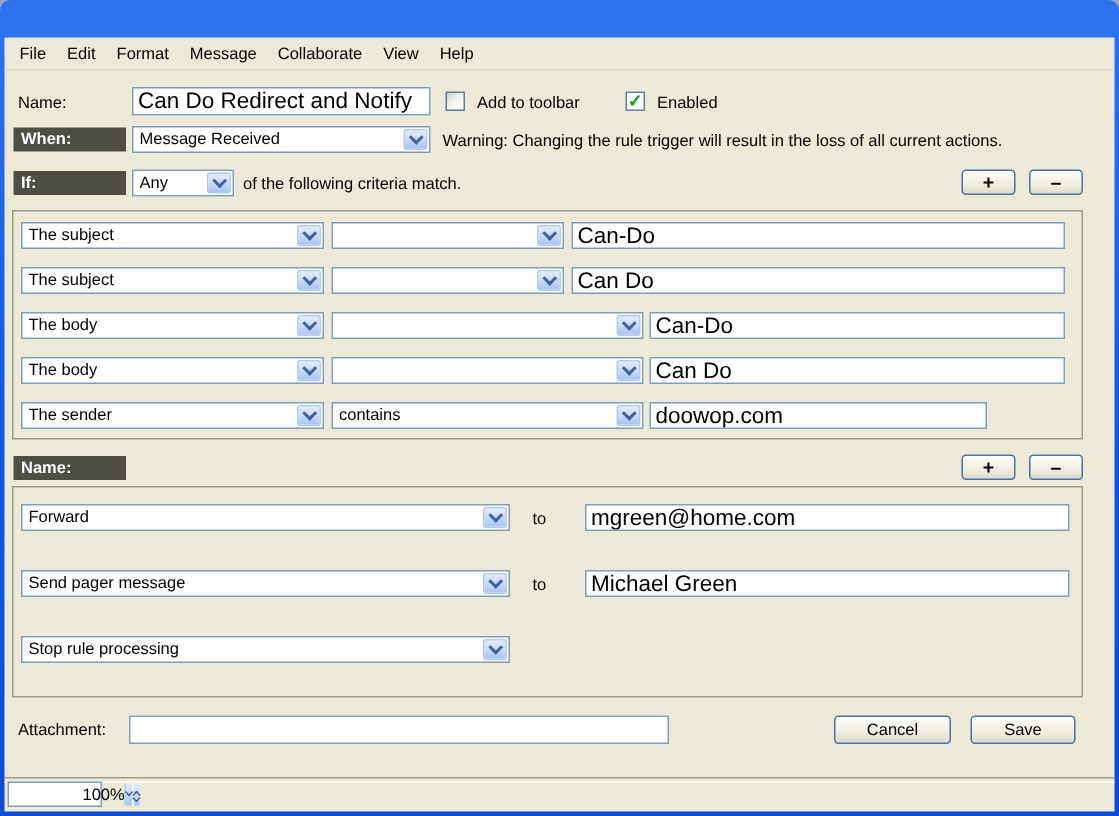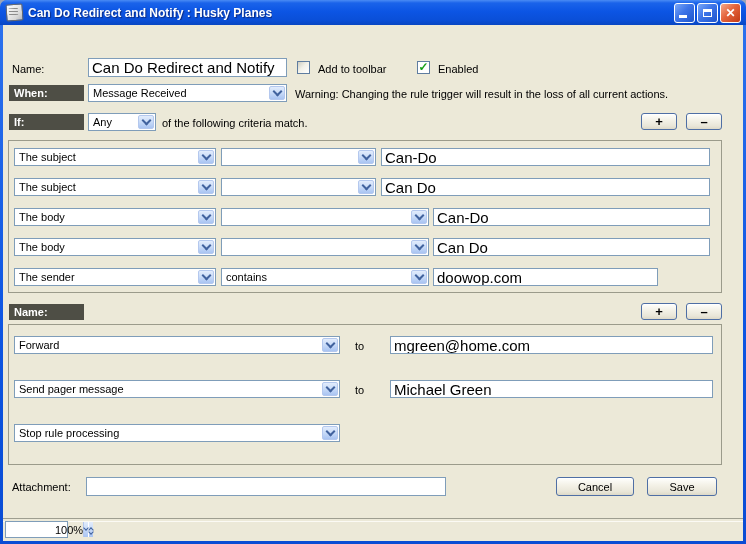--- a/index.html
+++ b/index.html
@@ -68,38 +68,32 @@
   .zoom-btn{width:14px;display:flex;align-items:center;justify-content:center;
     background:linear-gradient(180deg,#e2ecfc 0%,#cbddf8 45%,#a9c4f2 100%);border-left:1px solid #b4c8ee;}
   .zoom-spin{width:14px;display:flex;flex-direction:column;align-items:center;justify-content:center;gap:1px;
     background:linear-gradient(180deg,#e2ecfc 0%,#cbddf8 45%,#a9c4f2 100%);border-left:1px solid #fff;}
 </style>
 </head>
 <body>
 
 <div class="window">
 
-  <div class="titlebar">
-    <span class="app-icon"></span>
-    <span class="title-text">Can Do Redirect and Notify : Husky Planes</span>
-    <div class="winbtns">
-      <span class="wbtn min">
-          <span class="glyph-min"></span>
-        </span>
-      <span class="wbtn max">
-          <span class="glyph-max"></span>
-        </span>
-      <span class="wbtn close">
-          <span class="glyph-close">✕</span>
-        </span>
-    </div>
-  </div>
 
   <div class="client"></div>
 
+  <div class="menubar">
+    <span class="menu-item">File</span>
+    <span class="menu-item">Edit</span>
+    <span class="menu-item">Format</span>
+    <span class="menu-item">Message</span>
+    <span class="menu-item">Collaborate</span>
+    <span class="menu-item">View</span>
+    <span class="menu-item">Help</span>
+  </div>
 
   <span class="lbl" style="left:12px;top:63px;">Name:</span>
   <input class="txt" style="left: 88px; top: 58px; width: 199px; height: 19px;" value="Can Do Redirect and Notify">
   <span class="xp-check" style="left:297px;top:61px;"></span>
   <span class="lbl" style="left:318px;top:63px;">Add to toolbar</span>
   <span class="xp-check checked" style="left:417px;top:61px;">
       <span class="mark">✓</span>
     </span>
   <span class="lbl" style="left:438px;top:63px;">Enabled</span>
 

